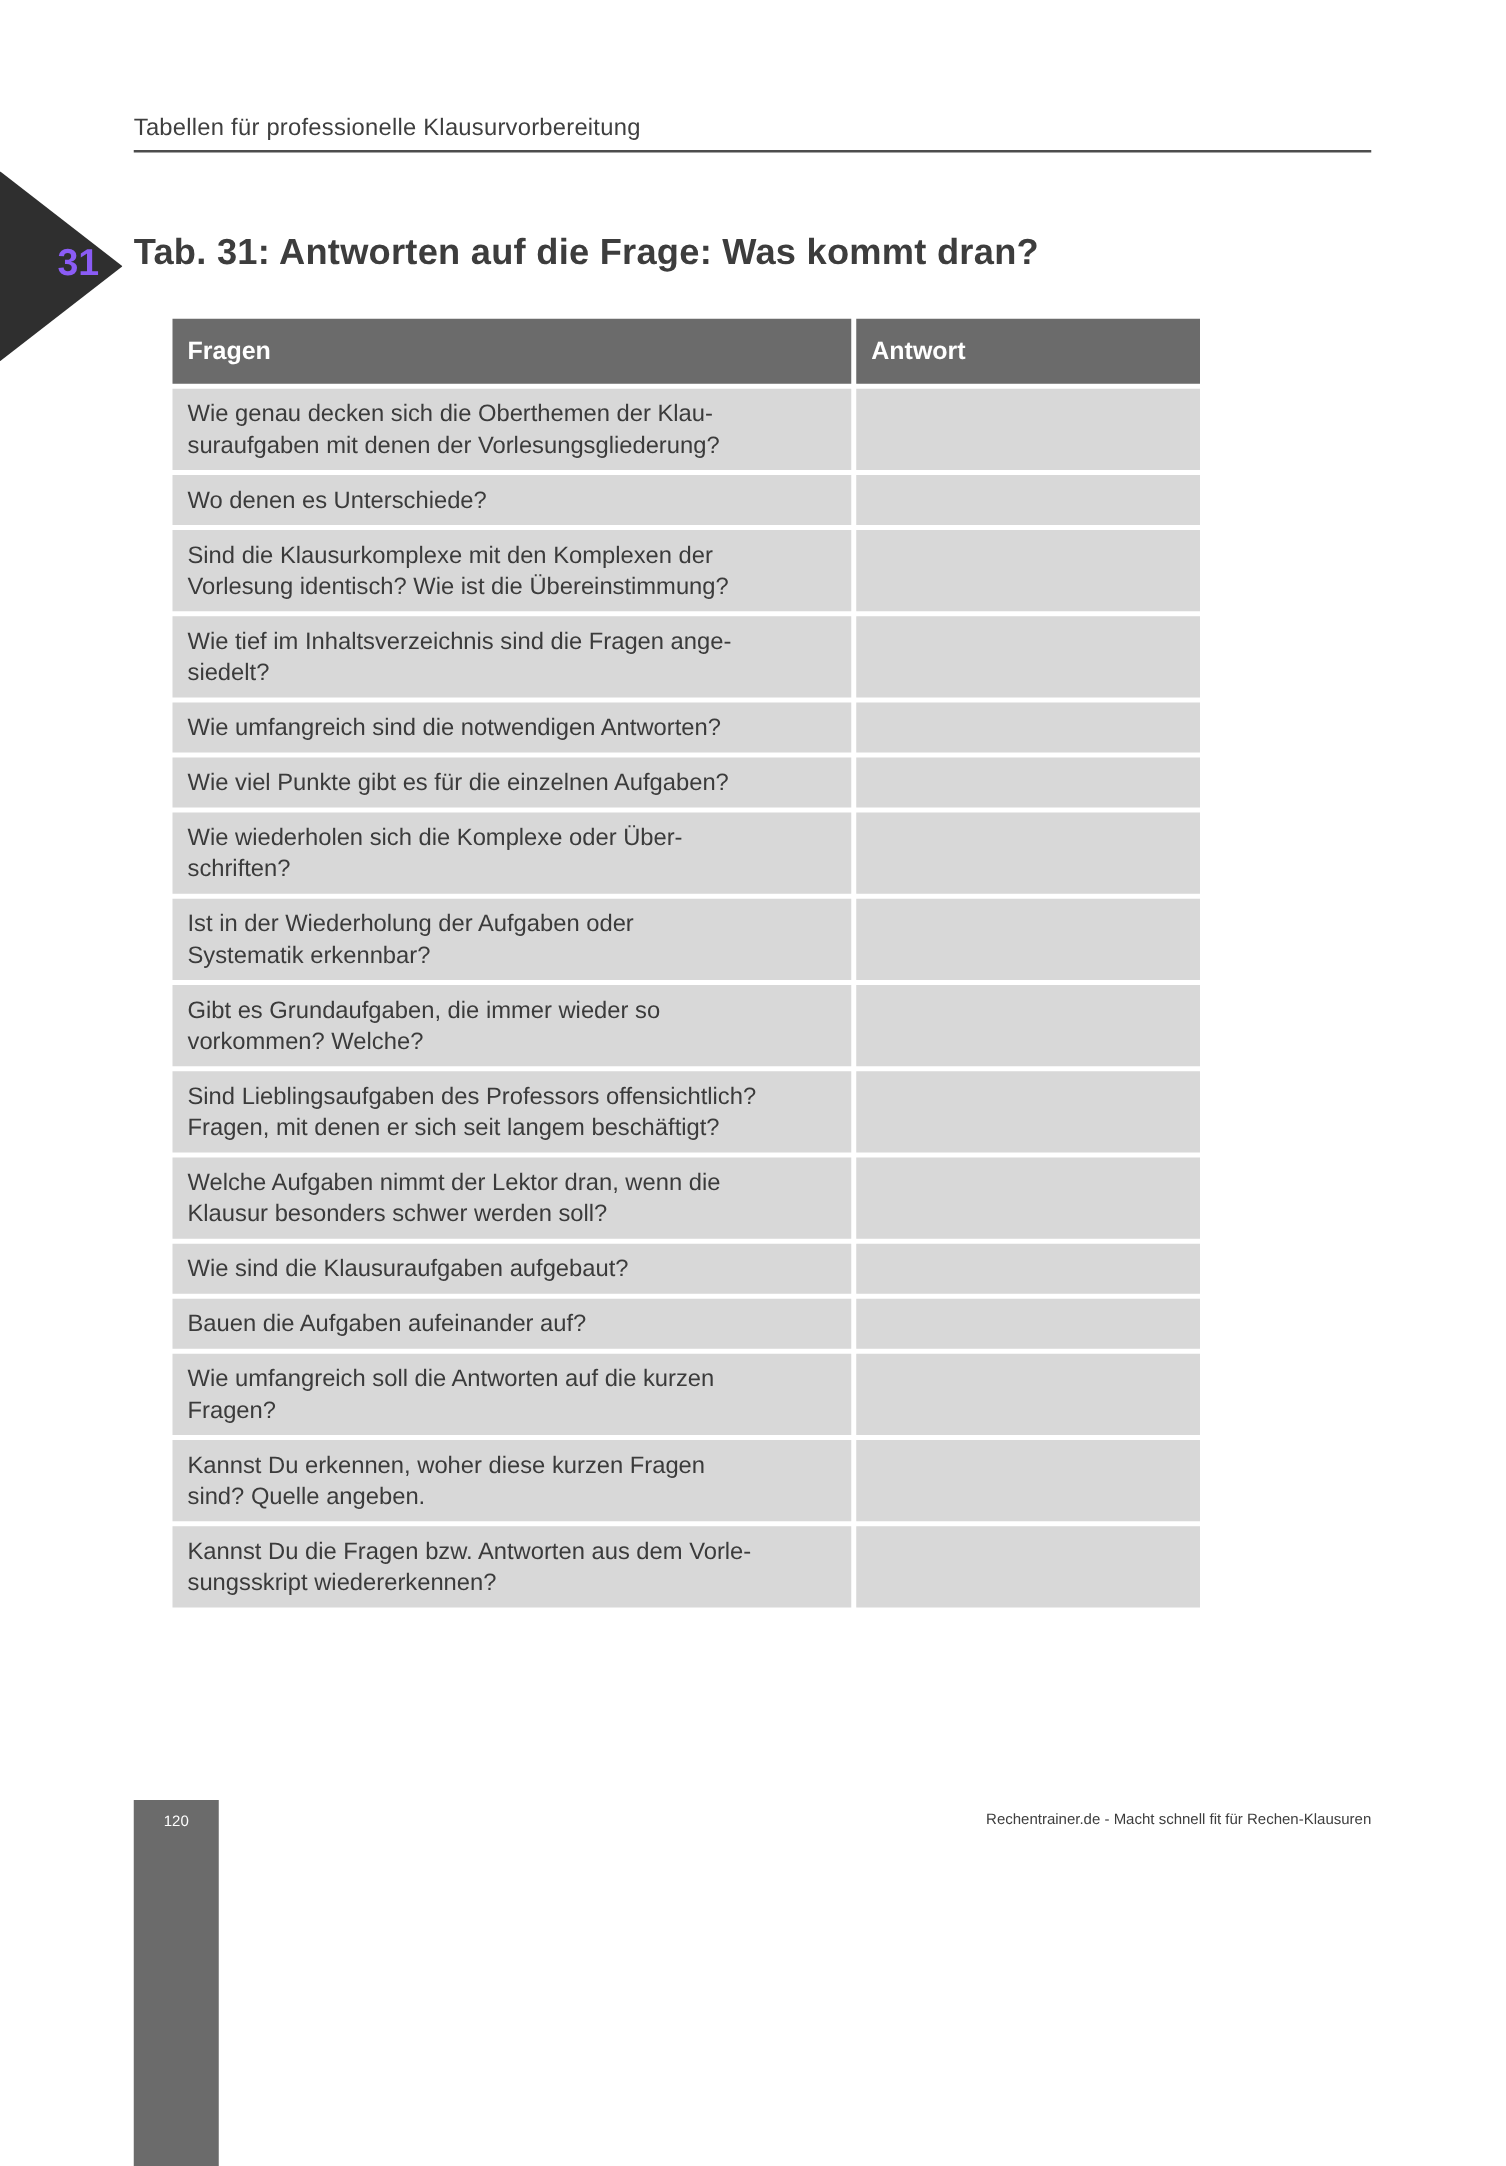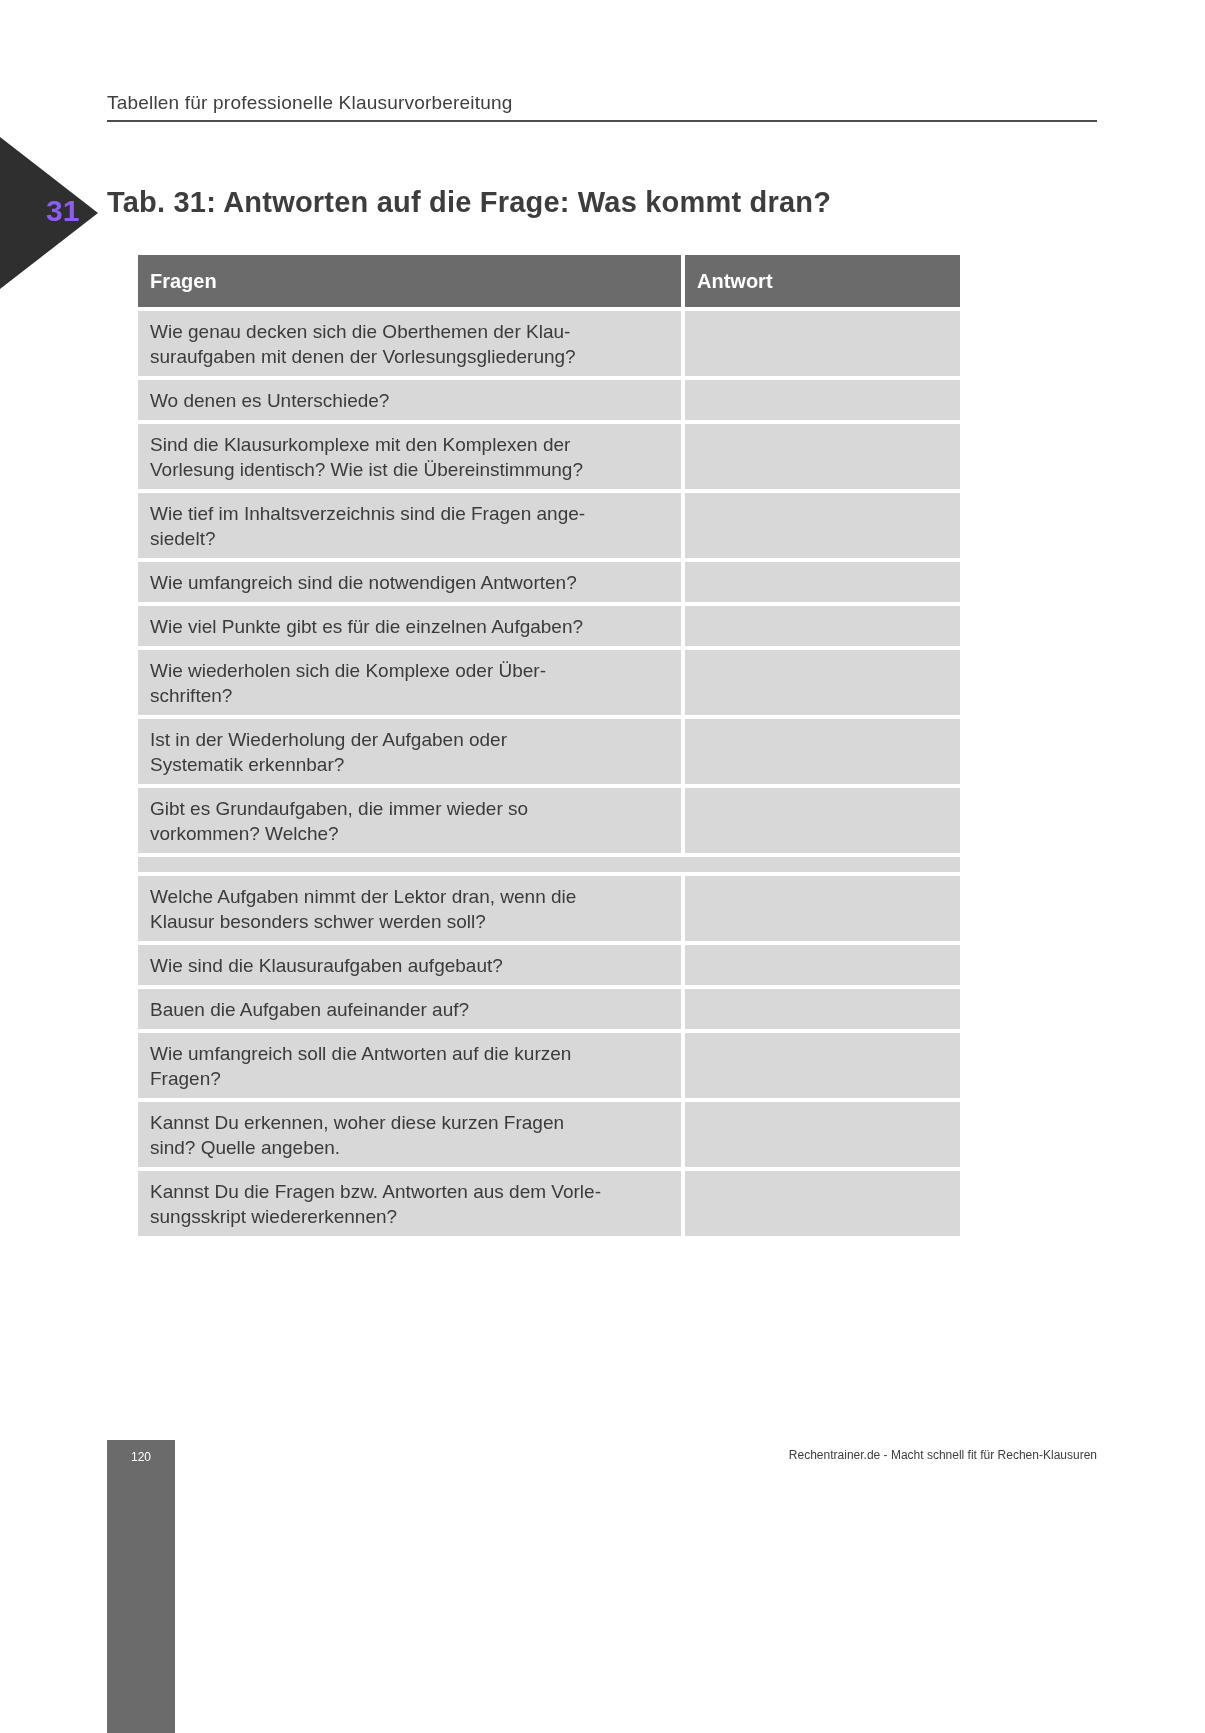--- a/index.html
+++ b/index.html
@@ -179,20 +179,22 @@
           <div class="cell a-col"></div>
         </div><div class="trow">
           <div class="cell q-col">Ist in der Wiederholung der Aufgaben oder
 Systematik erkennbar?</div>
           <div class="cell a-col"></div>
         </div><div class="trow">
           <div class="cell q-col">Gibt es Grundaufgaben, die immer wieder so
 vorkommen? Welche?</div>
           <div class="cell a-col"></div>
         </div><div class="trow">
+          <div class="cell q-col">Sind Lieblingsaufgaben des Professors offensichtlich?
+Fragen, mit denen er sich seit langem beschäftigt?</div>
           <div class="cell a-col"></div>
         </div><div class="trow">
           <div class="cell q-col">Welche Aufgaben nimmt der Lektor dran, wenn die
 Klausur besonders schwer werden soll?</div>
           <div class="cell a-col"></div>
         </div><div class="trow">
           <div class="cell q-col">Wie sind die Klausuraufgaben aufgebaut?</div>
           <div class="cell a-col"></div>
         </div><div class="trow">
           <div class="cell q-col">Bauen die Aufgaben aufeinander auf?</div>

